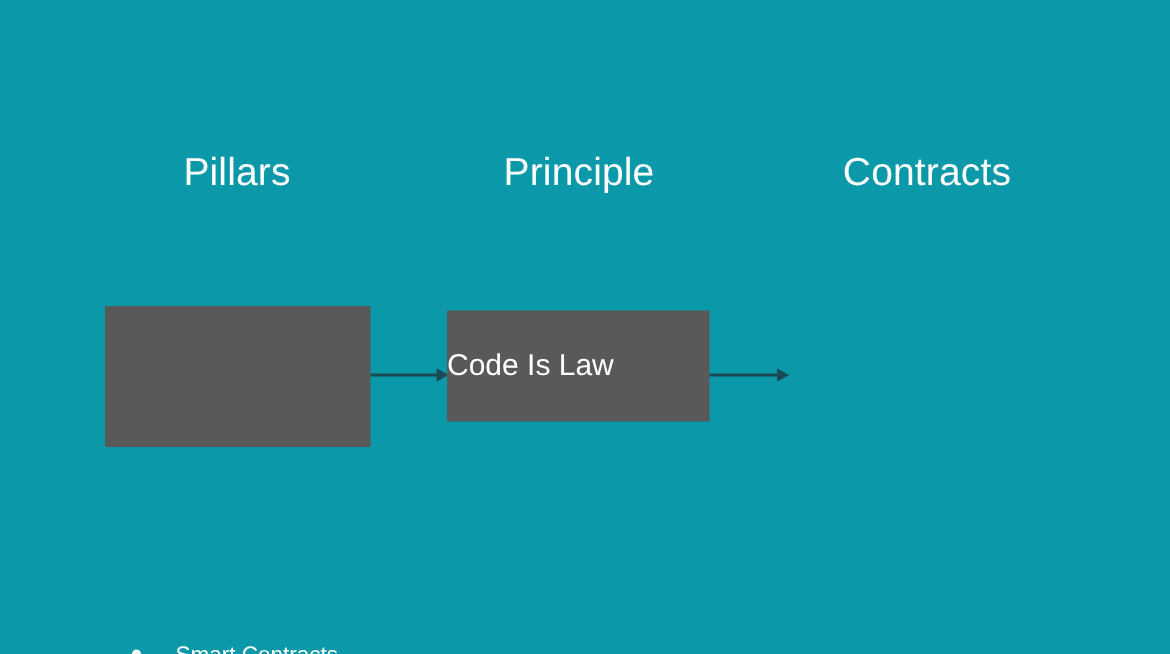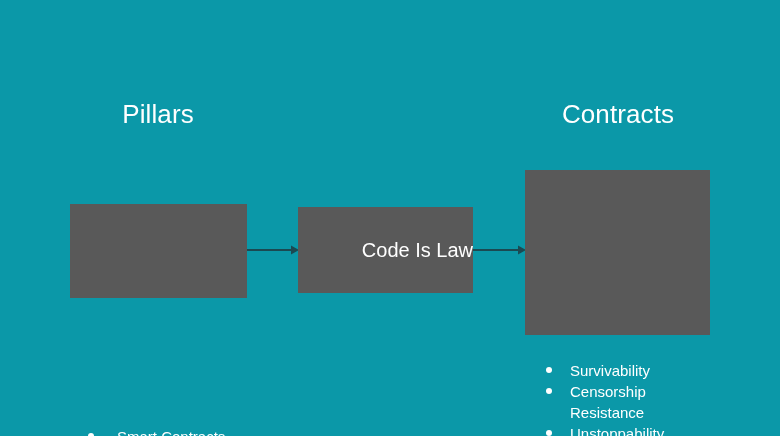--- a/index.html
+++ b/index.html
@@ -38,24 +38,24 @@
   
   .node {
     position: absolute;
     background: #595959;
     box-sizing: border-box;
   }
   #node-pillars {
     left: 70px;  top: 204px;  width: 177px;  height: 94px;
   }
   #node-principle {
-    left: 298px; top: 207px;  width: 175px;  height: 86px;
+    left: 298px; top: 207px;  width: 175px;  height: 74px;
     display: flex;
     align-items: center;
-    justify-content: flex-end;
+    justify-content: flex-start;
   }
   #node-benefits {
     left: 525px; top: 170px;  width: 185px;  height: 165px;
   }
 
   .node-title {
     color: #ffffff;
     font-size: 20px;
     font-weight: 400;
     line-height: 24px;
@@ -108,20 +108,21 @@
   #connector-1 { left: 247px; top: 242px; width: 52px; }
   #connector-2 { left: 473px; top: 242px; width: 53px; }
 </style>
 </head>
 <body>
 
 <div id="canvas">
 
   <div class="heading" id="heading-pillars">Pillars</div>
 
+  <div class="heading" id="heading-principle">Principle</div>
 
   <div class="heading" id="heading-benefits">Contracts</div>
 
   <div class="node" id="node-pillars">
     <ul class="bullet-list" id="list-pillars">
       <li class="bullet-item">
         <span class="bullet-dot"></span>
         <span class="bullet-label">Smart Contracts</span>
       </li>
 
@@ -135,32 +136,14 @@
 
   <div class="node" id="node-principle">
     <span class="node-title">Code Is Law</span>
   </div>
 
   <svg class="connector" id="connector-2" viewBox="0 0 53 16">
     <line x1="0" y1="8" x2="46" y2="8" stroke="#1b4a52" stroke-width="2"></line>
     <polygon points="45,3.5 53,8 45,12.5" fill="#1b4a52"></polygon>
   </svg>
 
-  <div class="node" id="node-benefits">
-    <ul class="bullet-list" id="list-benefits">
-      <li class="bullet-item">
-        <span class="bullet-dot"></span>
-        <span class="bullet-label">Survivability</span>
-      </li>
-      <li class="bullet-item">
-        <span class="bullet-dot"></span>
-        <span class="bullet-label">Censorship
-Resistance</span>
-      </li>
-      <li class="bullet-item">
-        <span class="bullet-dot"></span>
-        <span class="bullet-label">Unstoppability</span>
-      </li>
-
-    </ul>
-  </div>
 
 </div>
 
 </body></html>

